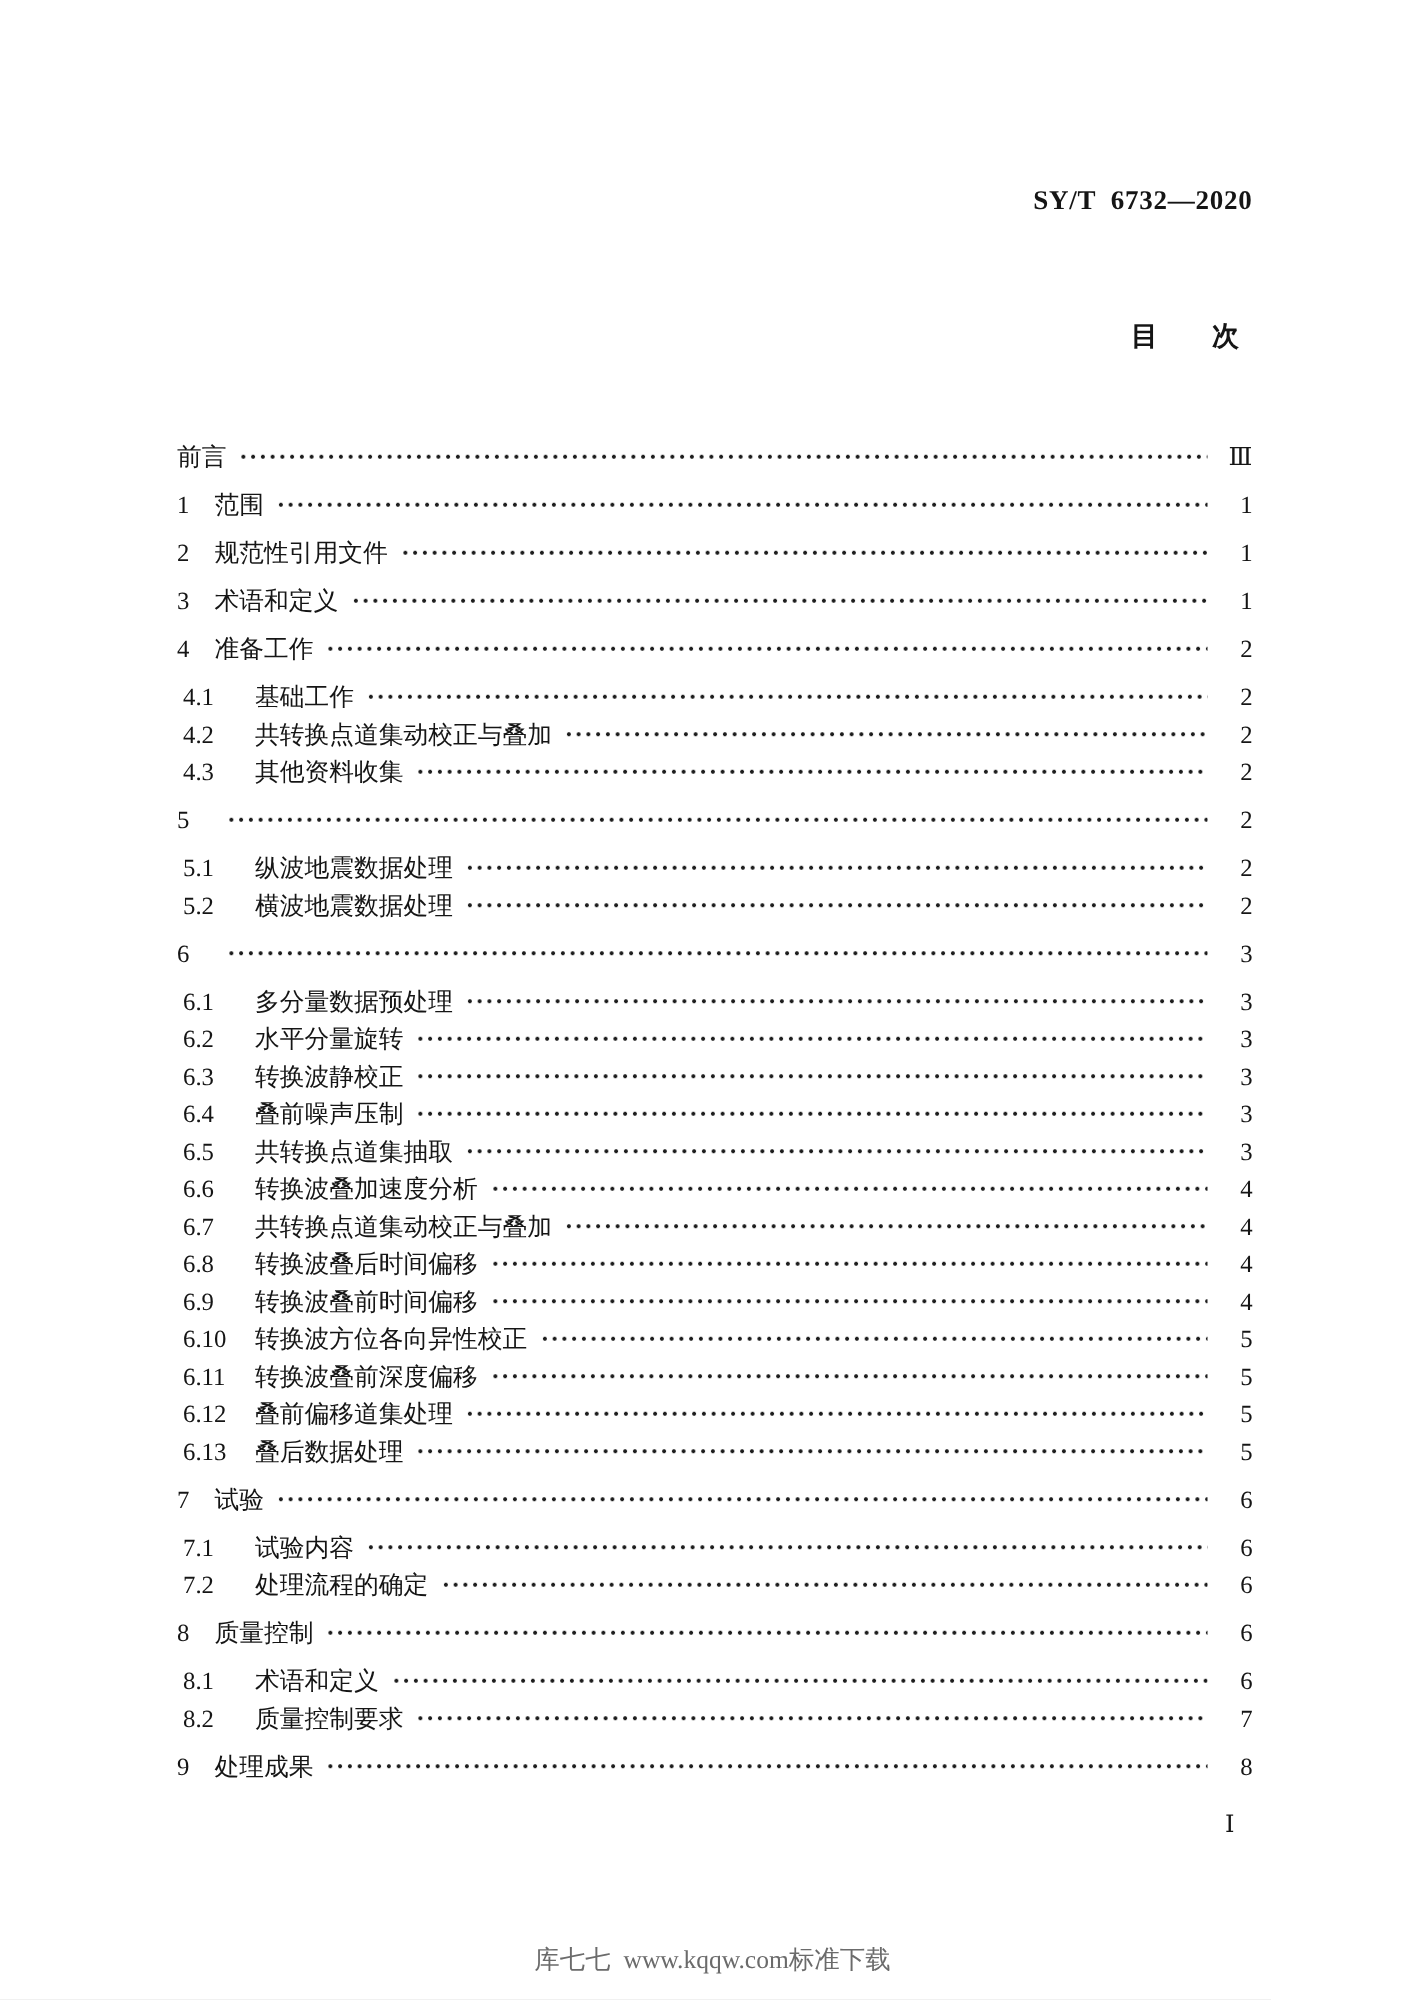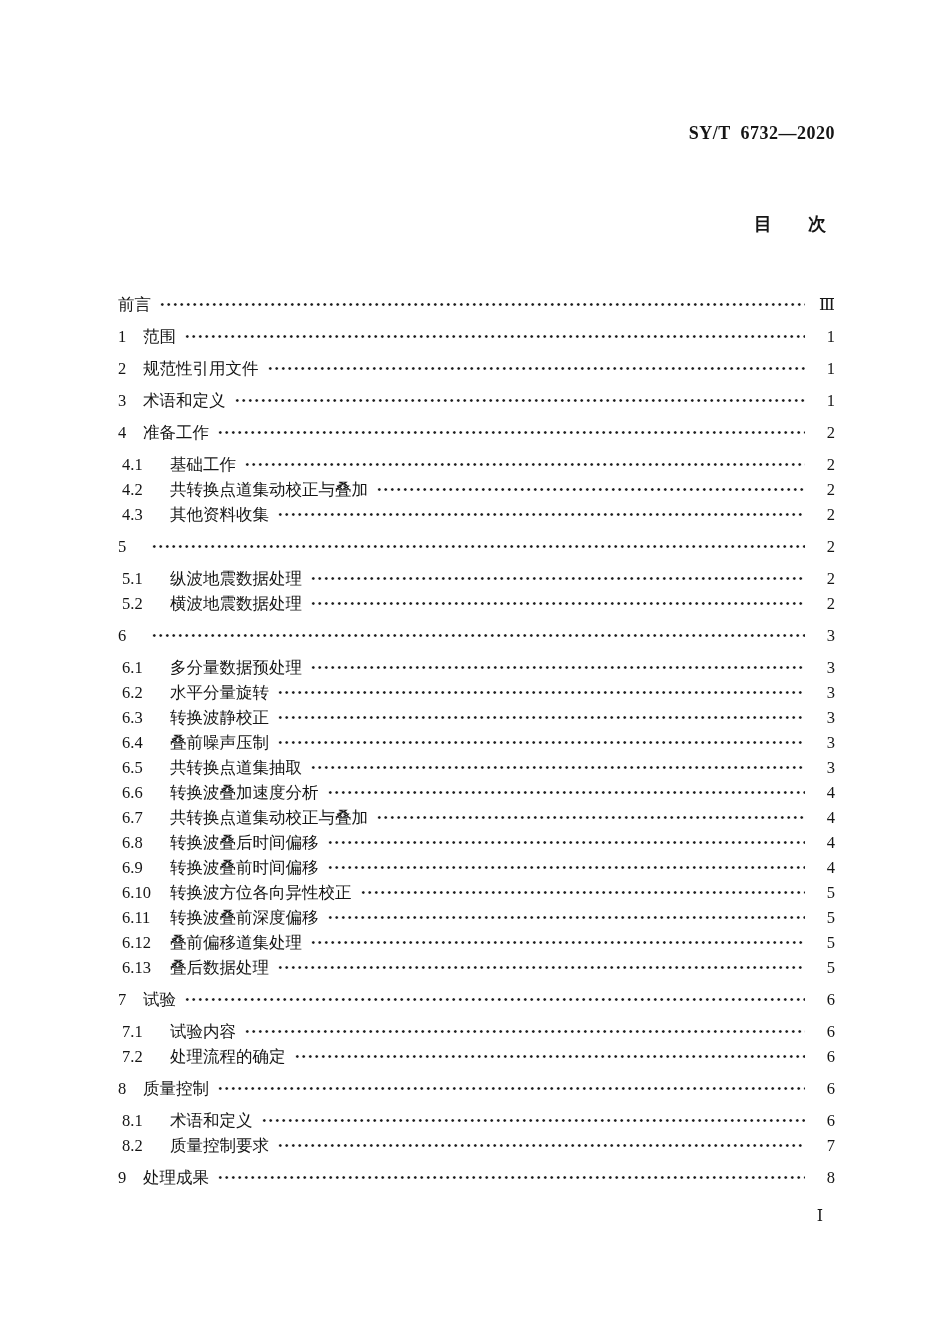--- a/index.html
+++ b/index.html
@@ -287,13 +287,14 @@
           <span class="num">9</span>
           <span class="label">处理成果</span>
           <span class="leader"></span>
           <span class="pageno">8</span>
         </div>
       </div>
 
     <div class="folio">Ⅰ</div>
   </div>
 
+  <div class="watermark">库七七  www.kqqw.com标准下载</div>
 </div>
 
 </body></html>

